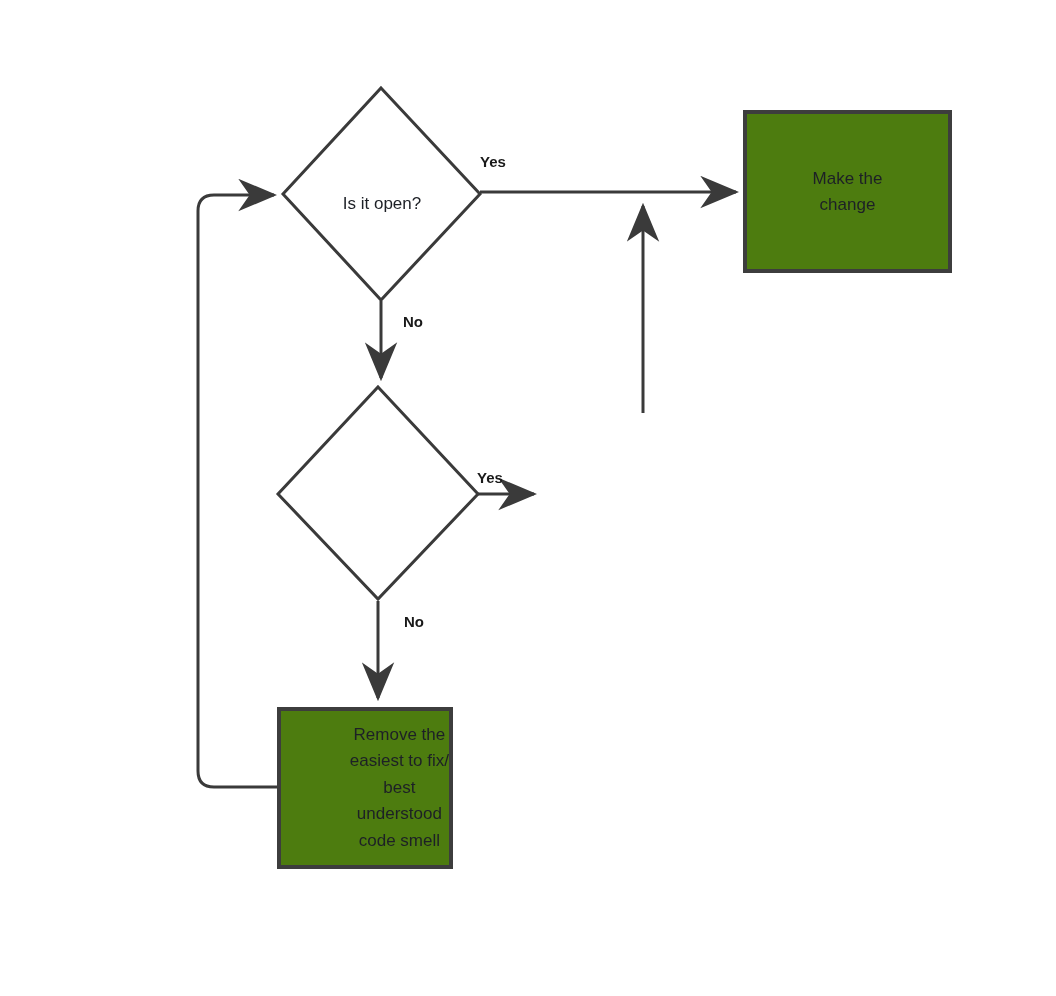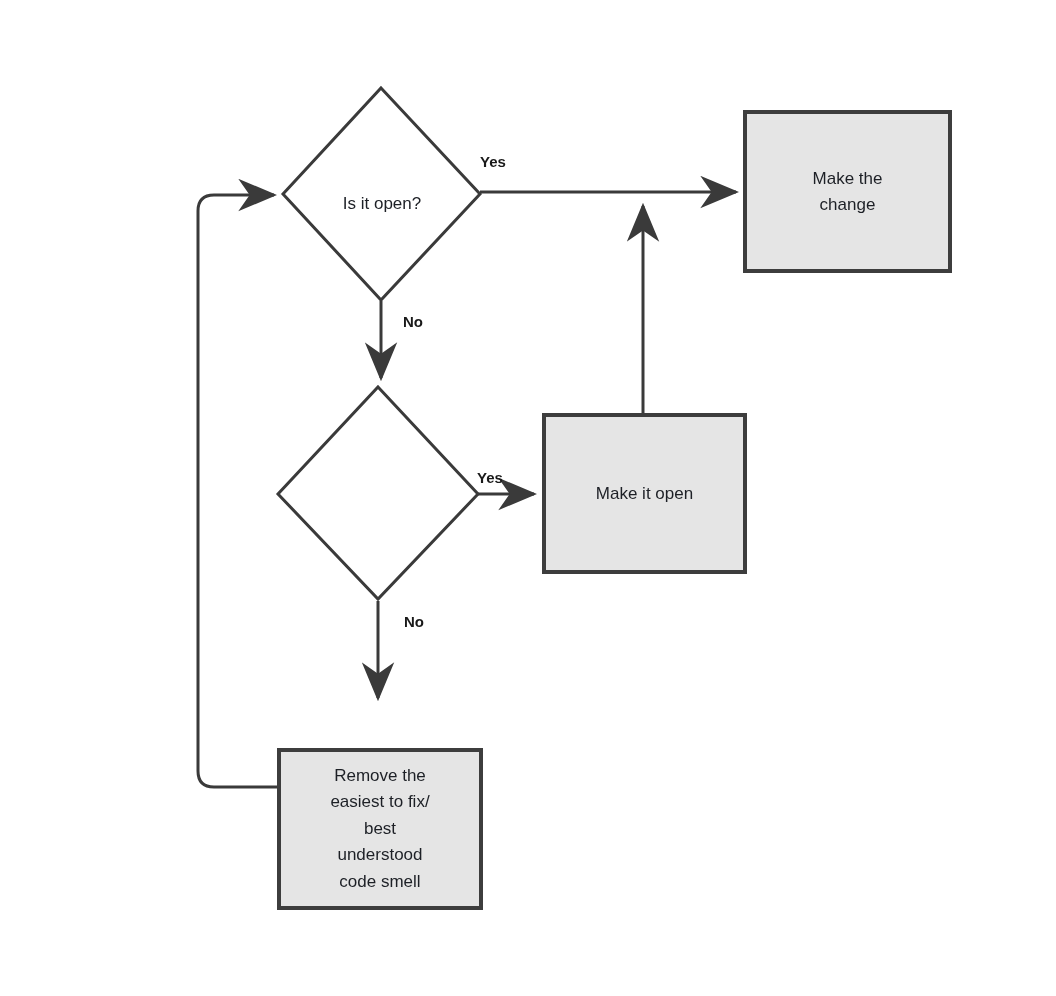--- a/index.html
+++ b/index.html
@@ -13,21 +13,21 @@
   }
   svg.connector-layer {
     position: absolute;
     left: 0; top: 0;
     width: 1056px; height: 996px;
   }
   .node-box {
     position: absolute;
     box-sizing: border-box;
     border: 4px solid #3d3d3d;
-    background: #e5e5e5;
+    background: #4d7c0f;
     display: flex;
     align-items: center;
     justify-content: center;
   }
   .node-label {
     text-align: center;
     color: #1d2026;
     font-size: 17px;
     line-height: 1.5;
     white-space: pre-line;
@@ -80,25 +80,22 @@
   <div class="diamond-label-wrap" style="left:283px; top:88px; width:198px; height:212px;">
     <div class="node-label">Is it open?</div>
   </div>
 
 
   <div class="node-box" style="left:743px; top:110px; width:209px; height:163px;">
     <div class="node-label">Make the
 change</div>
   </div>
 
-  <div class="node-box" style="left:542px; top:413px; width:205px; height:161px;">
-    <div class="node-label">Make it open</div>
-  </div>
 
-  <div class="node-box" style="left:277px; top:748px; width:206px; height:162px;">
+  <div class="node-box" style="left:277px; top:707px; width:176px; height:162px;justify-content:flex-end;">
     <div class="node-label" style="line-height:1.55;">Remove the
 easiest to fix/
 best
 understood
 code smell</div>
   </div>
 
   <div class="edge-label" style="left:493px; top:161px;">Yes</div>
 
   <div class="edge-label" style="left:413px; top:321px;">No</div>

